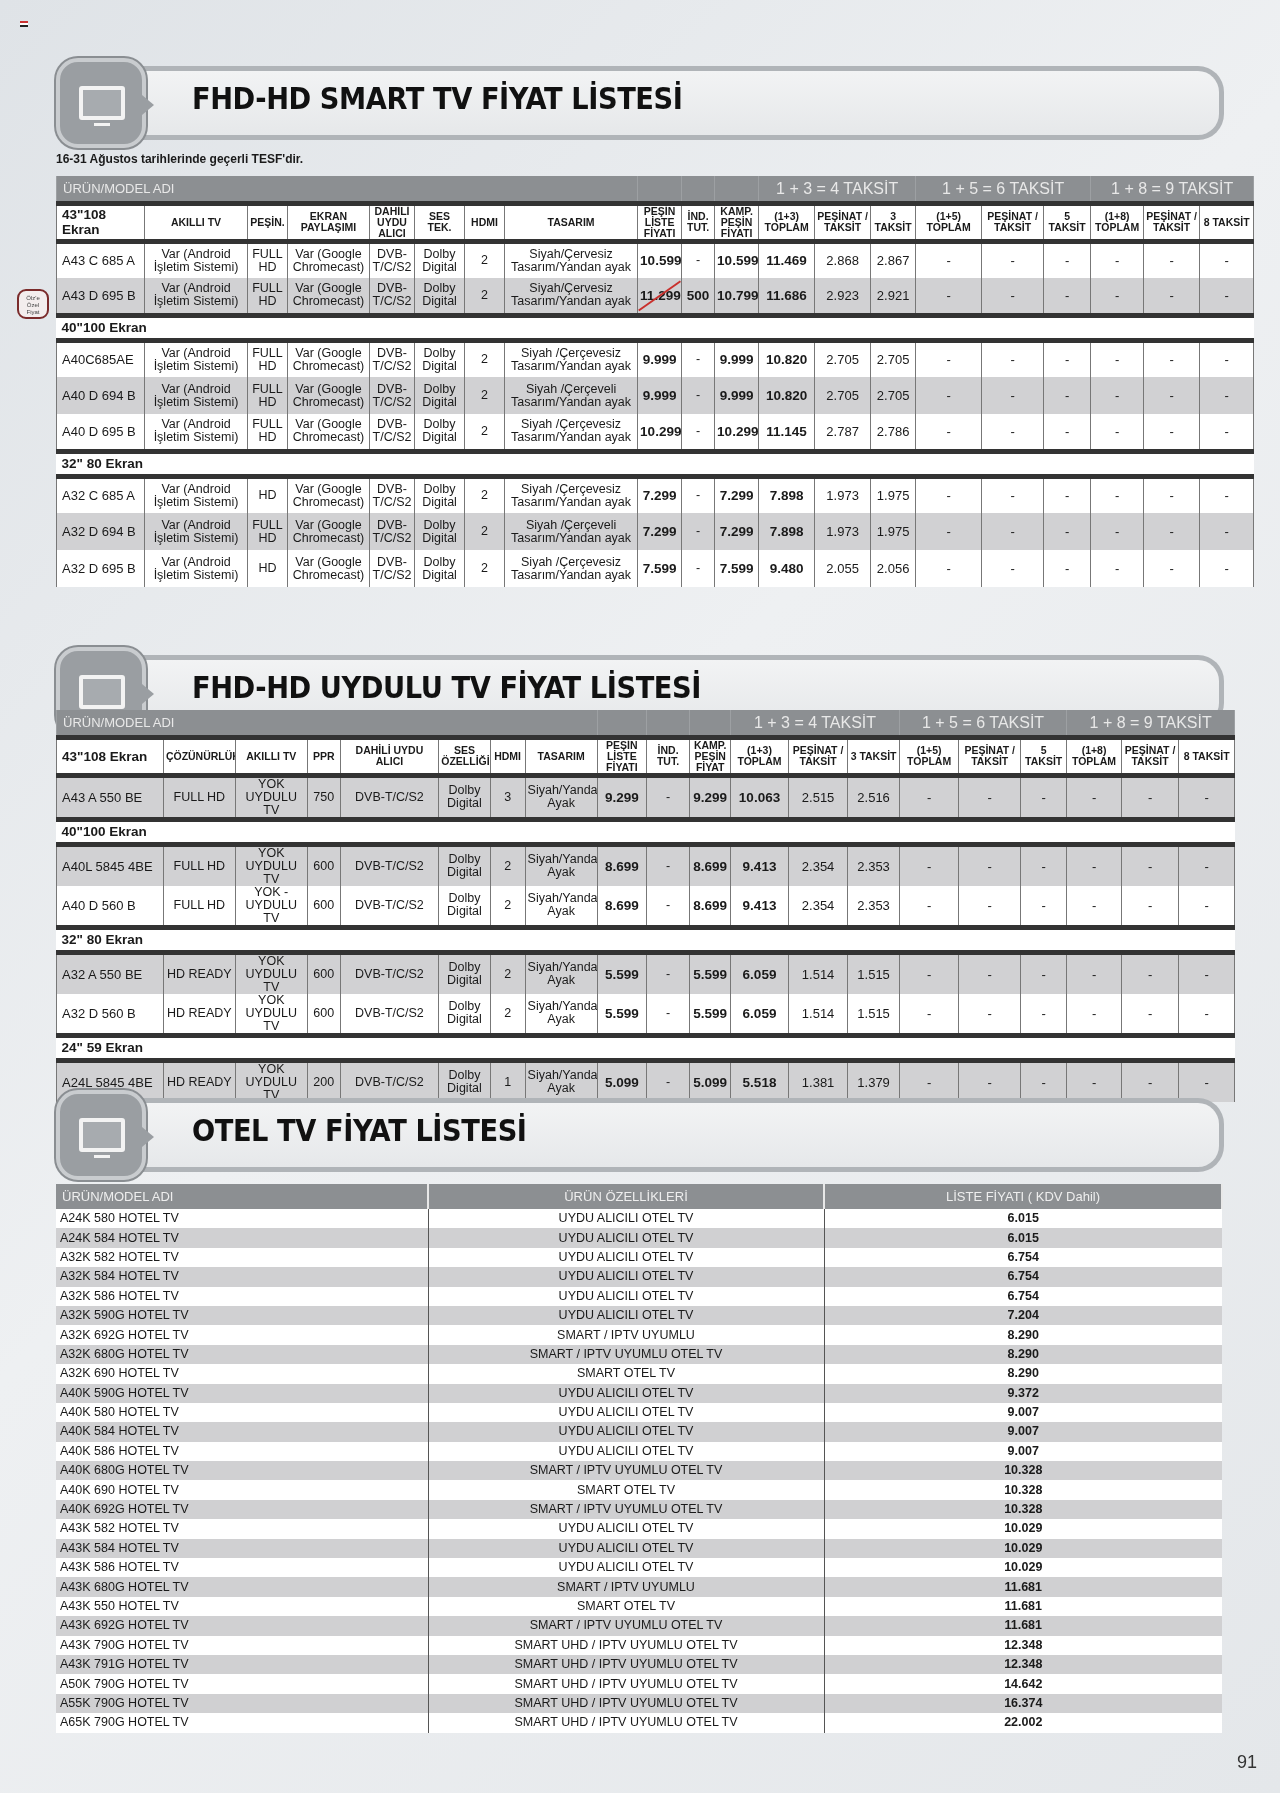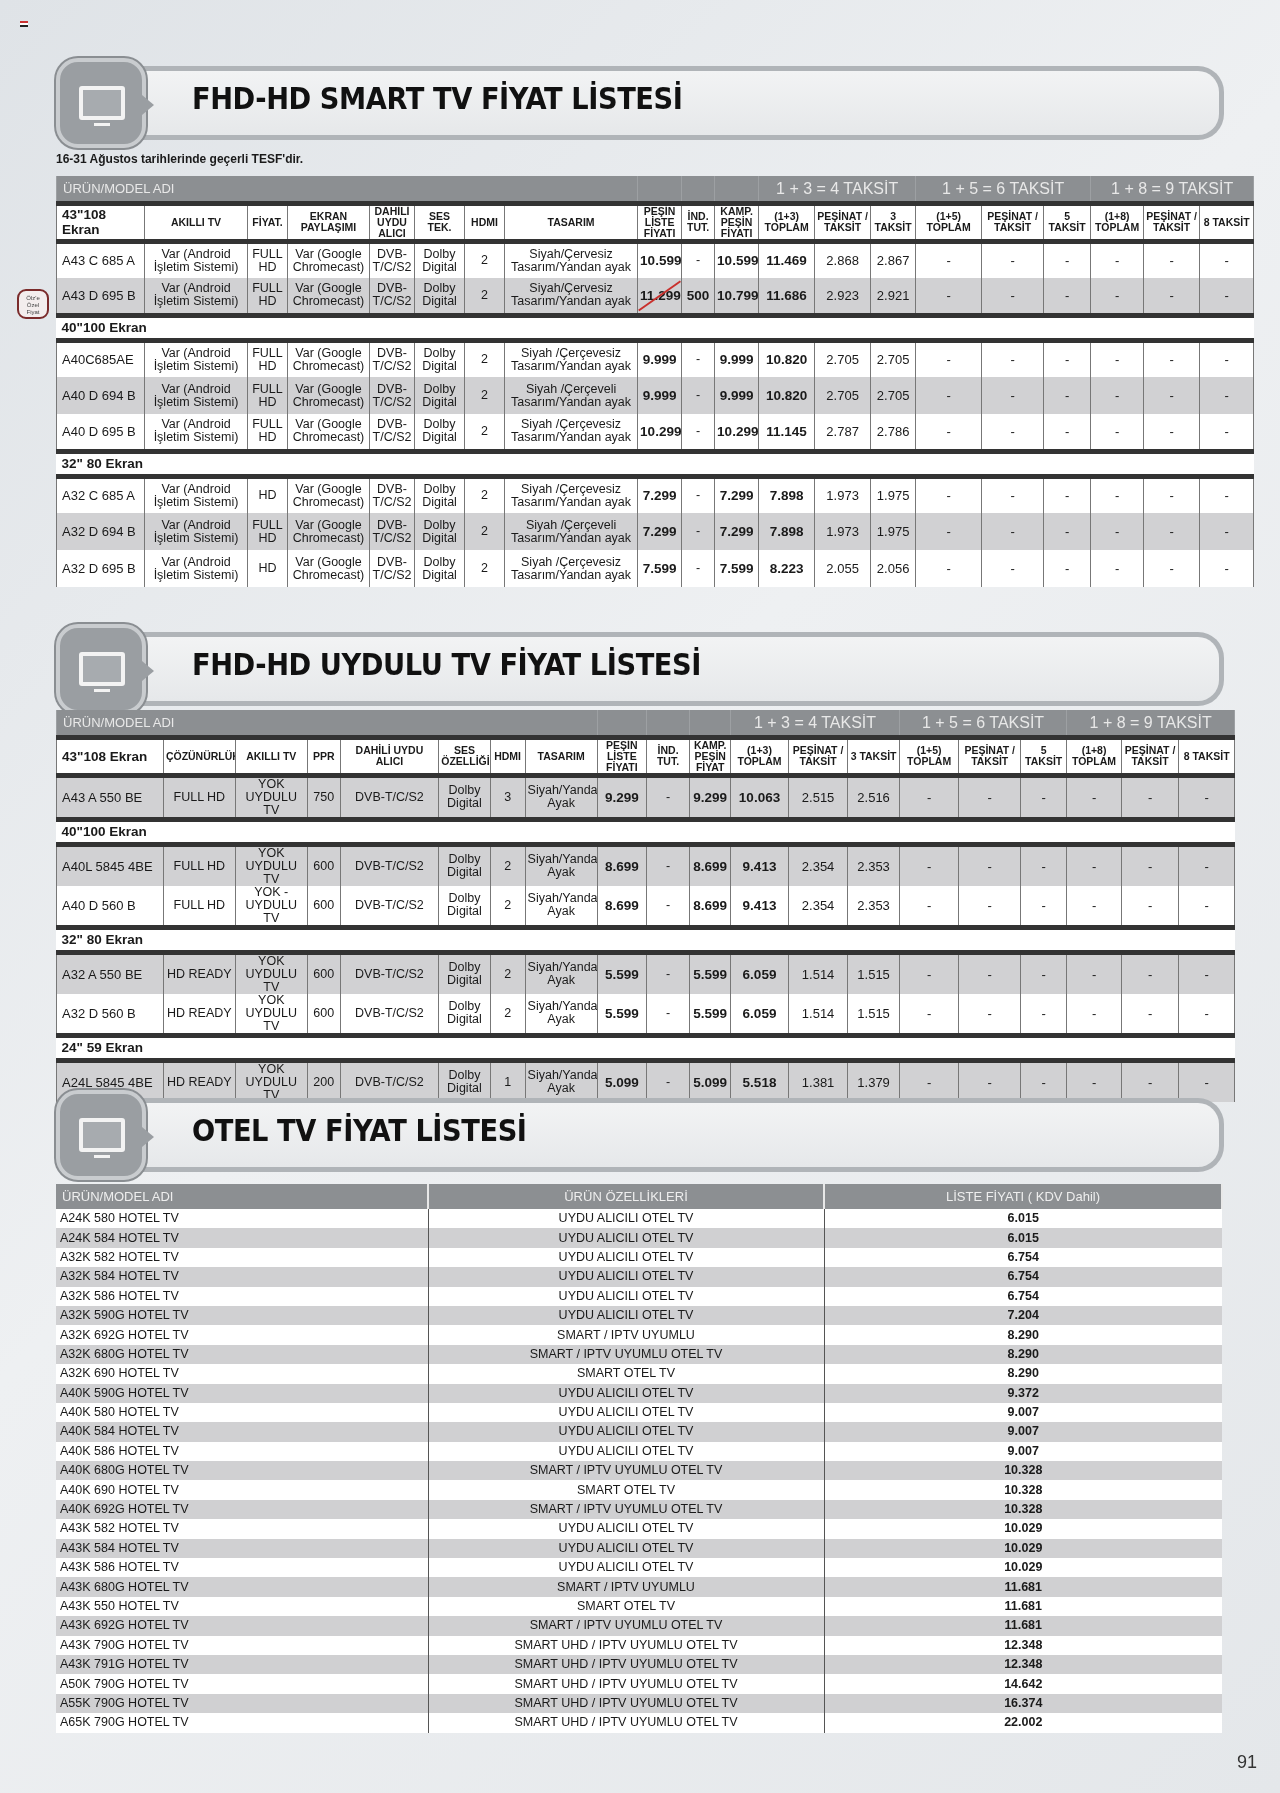--- a/index.html
+++ b/index.html
@@ -115,21 +115,21 @@
     <th></th>
         <th></th>
         <th></th>
     <th colspan="3">1 + 3 = 4 TAKSİT</th>
     <th colspan="3">1 + 5 = 6 TAKSİT</th>
     <th colspan="3">1 + 8 = 9 TAKSİT</th>
       </tr>
       <tr class="cols">
         <th class="size-head">43"108 Ekran</th>
         <th class="">AKILLI TV</th>
-        <th class="">FİYAT.</th>
+        <th class="">PEŞİN.</th>
         <th class="">EKRAN PAYLAŞIMI</th>
         <th class="">DAHİLİ UYDU ALICI</th>
         <th class="">SES TEK.</th>
         <th class="">HDMI</th>
         <th class="">TASARIM</th>
         <th class="">PEŞİN LİSTE FİYATI</th>
         <th class="">İND. TUT.</th>
         <th class="">KAMP. PEŞİN FİYATI</th>
         <th class="">(1+3) TOPLAM</th>
         <th class="">PEŞİNAT / TAKSİT</th>
@@ -306,40 +306,40 @@
         <td class="">Var (Android İşletim Sistemi)</td>
         <td class="">HD</td>
         <td class="">Var (Google Chromecast)</td>
         <td class="">DVB-T/C/S2</td>
         <td class="">Dolby Digital</td>
         <td class="">2</td>
         <td class="">Siyah /Çerçevesiz Tasarım/Yandan ayak</td>
         <td class="b">7.599</td>
         <td class="">-</td>
         <td class="b">7.599</td>
-        <td class="b">8.223</td>
+        <td class="b">9.480</td>
         <td class="n">2.055</td>
         <td class="n">2.056</td>
         <td class="n">-</td>
         <td class="n">-</td>
         <td class="n">-</td>
         <td class="n">-</td>
         <td class="n">-</td>
         <td class="n">-</td>
       </tr>
     </tbody>
   </table>
 
 <div class="badge">
   <div>Ölz'e</div>
   <div>Özel</div>
   <div>Fiyat</div>
 </div>
 
-<div class="section-head" style="top:624px">
+<div class="section-head" style="top:647px">
   <div class="bar"></div>
   <div class="icon-box">
       <div class="tv-glyph"></div>
     </div>
   <h1>FHD-HD UYDULU TV FİYAT LİSTESİ</h1>
 </div>
 <table class="price" id="tbl-uydulu" style="top:710px">
     <colgroup>
       <col style="width:104px">
       <col style="width:70px">

